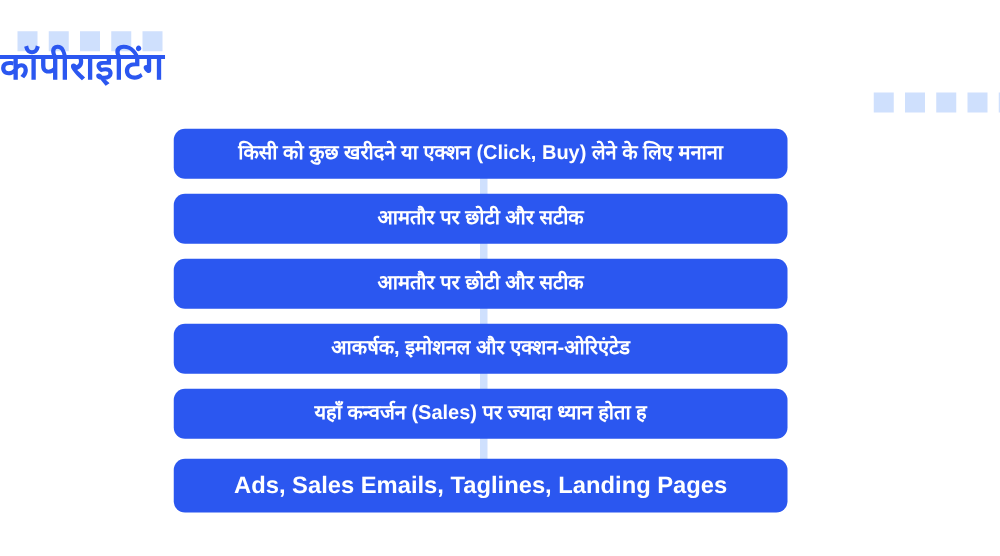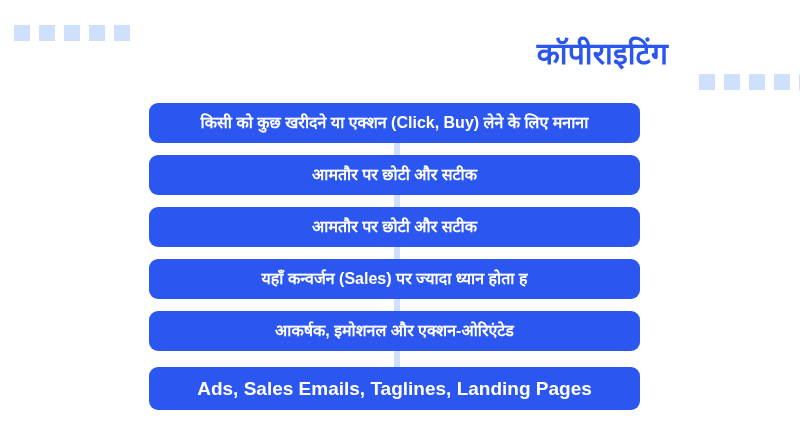--- a/index.html
+++ b/index.html
@@ -44,33 +44,33 @@
     background: #cfe0fd;
     flex: 0 0 auto;
   }
 
   
   .title {
     position: absolute;
     left: 0;
     top: 36px;
     width: 668px;
-    text-align: right;
+    text-align: left;
     color: #2b57f0;
     font-size: 30px;
     font-weight: 700;
     line-height: 36px;
     letter-spacing: 0.2px;
     white-space: nowrap;
   }
 
   
   .flow {
     position: absolute;
-    left: 149px;
+    left: 139px;
     top: 103px;
     width: 491px;
   }
 
   
   .connector {
     position: absolute;
     left: 245px;
     top: 12px;
     width: 6px;
@@ -132,20 +132,20 @@
 
   <div class="flow">
     <div class="connector"></div>
 
     <div class="bar">किसी को कुछ खरीदने या एक्शन (Click, Buy) लेने के लिए मनाना</div>
 
     <div class="bar">आमतौर पर छोटी और सटीक</div>
 
     <div class="bar">आमतौर पर छोटी और सटीक</div>
 
+    <div class="bar">आकर्षक, इमोशनल और एक्शन-ओरिएंटेड</div>
+
     <div class="bar">यहाँ कन्वर्जन (Sales) पर ज्यादा ध्यान होता ह</div>
-
-    <div class="bar">आकर्षक, इमोशनल और एक्शन-ओरिएंटेड</div>
 
     <div class="bar tall">Ads, Sales Emails, Taglines, Landing Pages</div>
   </div>
 
 </div>
 
 </body></html>

